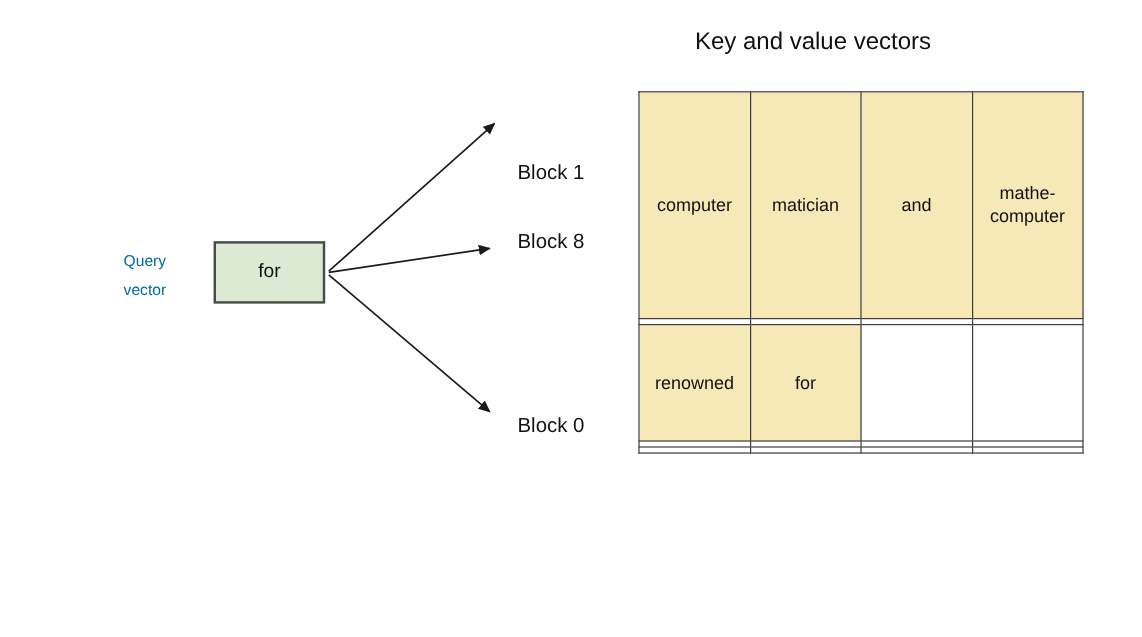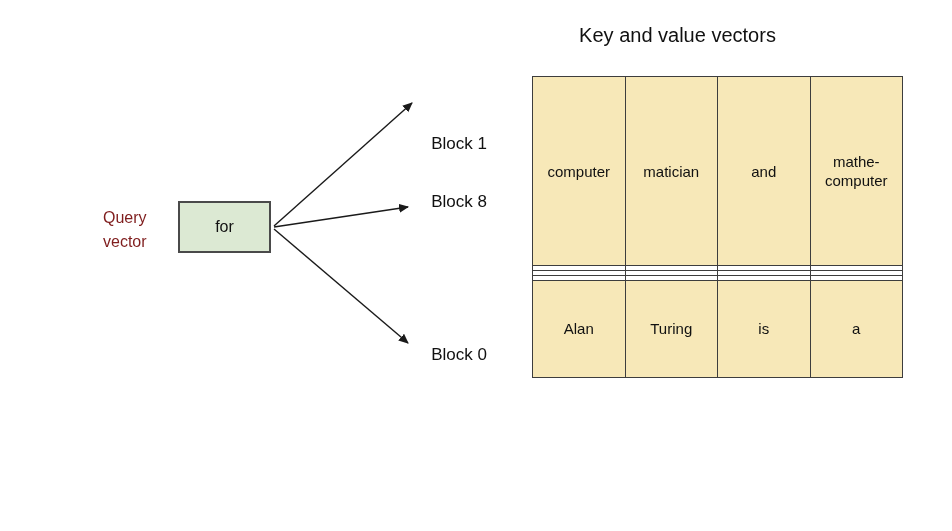--- a/index.html
+++ b/index.html
@@ -26,23 +26,23 @@
     font-size: 20px;
     color: #111111;
     white-space: nowrap;
   }
 
   
   .query-label {
     position: absolute;
     left: 103px;
     top: 206px;
-    font-size: 16px;
+    font-size: 13px;
     line-height: 24px;
-    color: #7f1d1d;
+    color: #0369a1;
     white-space: pre-line;
   }
 
   
   .query-box {
     position: absolute;
     left: 178px;
     top: 201px;
     width: 93px;
     height: 52px;
@@ -158,59 +158,59 @@
             <div></div>
           </td>
           <td>
             <div></div>
           </td>
           <td>
             <div></div>
           </td>
         </tr>
         <tr>
-          <td>
-            <div></div>
-          </td>
-          <td>
-            <div></div>
-          </td>
-          <td>
-            <div></div>
-          </td>
-          <td>
-            <div></div>
-          </td>
-        </tr>
-        <tr>
-          <td>
-            <div></div>
-          </td>
-          <td>
-            <div></div>
-          </td>
-          <td>
-            <div></div>
-          </td>
-          <td>
-            <div></div>
-          </td>
-        </tr>
-        <tr>
-          <td class="filled">
-            <div>Alan</div>
-          </td>
-          <td class="filled">
-            <div>Turing</div>
-          </td>
-          <td class="filled">
-            <div>is</div>
-          </td>
-          <td class="filled">
-            <div>a</div>
+          <td class="filled">
+            <div>renowned</div>
+          </td>
+          <td class="filled">
+            <div>for</div>
+          </td>
+          <td>
+            <div></div>
+          </td>
+          <td>
+            <div></div>
+          </td>
+        </tr>
+        <tr>
+          <td>
+            <div></div>
+          </td>
+          <td>
+            <div></div>
+          </td>
+          <td>
+            <div></div>
+          </td>
+          <td>
+            <div></div>
+          </td>
+        </tr>
+        <tr>
+          <td>
+            <div></div>
+          </td>
+          <td>
+            <div></div>
+          </td>
+          <td>
+            <div></div>
+          </td>
+          <td>
+            <div></div>
           </td>
         </tr>
       </tbody>
   </table>
 
   <svg class="arrows" width="952" height="531" viewBox="0 0 952 531">
     <defs>
       <marker id="ah" markerUnits="userSpaceOnUse" markerWidth="12" markerHeight="10" refX="9" refY="4.5" orient="auto">
         <path class="head" d="M0,0 L10,4.5 L0,9 z"></path>
       </marker>

